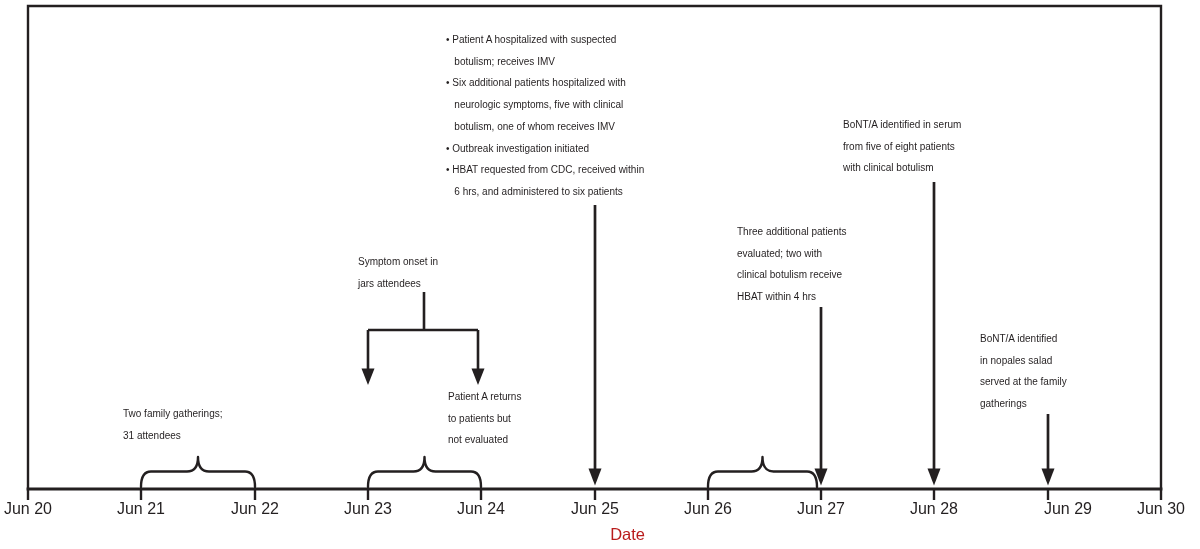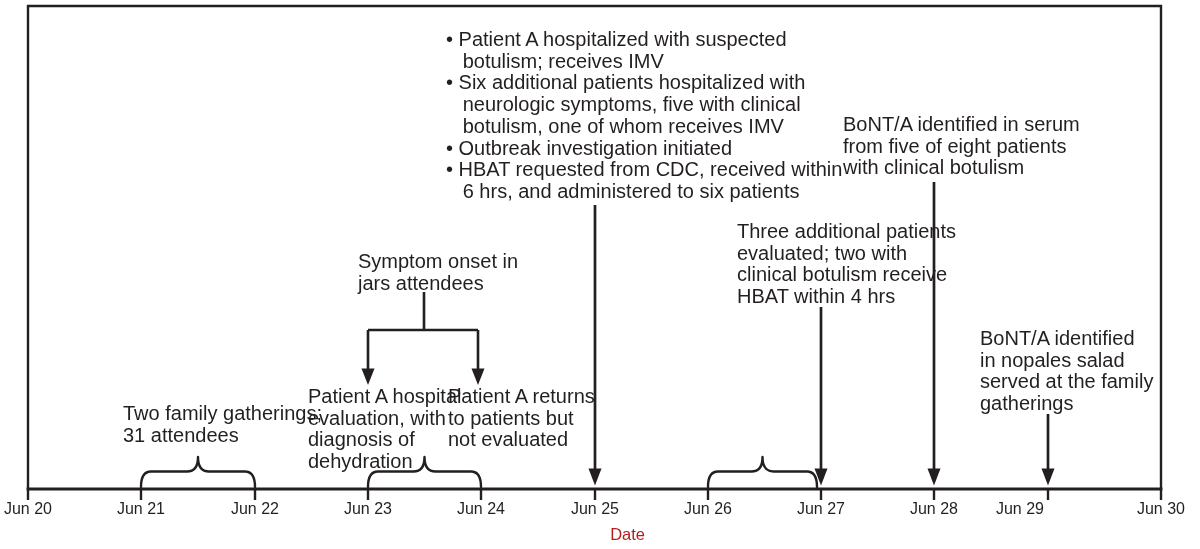--- a/index.html
+++ b/index.html
@@ -8,21 +8,21 @@
     width: 1200px;
     height: 549px;
     background: #ffffff;
     overflow: hidden;
     font-family: "Liberation Sans", sans-serif;
     color: #231f20;
   }
   .figure svg { position: absolute; left: 0; top: 0; }
   .note {
     position: absolute;
-    font-size: 20px;
+    font-size: 10px;
     line-height: 21.7px;
     white-space: pre-line;
     color: #231f20;
   }
   .bullets { white-space: pre; }
   .tick-label {
     position: absolute;
     top: 500px;
     width: 90px;
     text-align: center;
@@ -100,24 +100,20 @@
 • Six additional patients hospitalized with
    neurologic symptoms, five with clinical
    botulism, one of whom receives IMV
 • Outbreak investigation initiated
 • HBAT requested from CDC, received within
    6 hrs, and administered to six patients</div>
 
   <div class="note" style="left:358px; top:251px;">Symptom onset in
 jars attendees</div>
 
-  <div class="note" style="left:308px; top:386px;">Patient A hospital
-evaluation, with
-diagnosis of
-dehydration</div>
 
   <div class="note" style="left:448px; top:386px;">Patient A returns
 to patients but
 not evaluated</div>
 
   <div class="note" style="left:123px; top:403px;">Two family gatherings;
 31 attendees</div>
 
 
   <div class="note" style="left:737px; top:221px;">Three additional patients
@@ -136,18 +132,18 @@
 
   <span class="tick-label" style="left:-17px;">Jun 20</span>
   <span class="tick-label" style="left:96px;">Jun 21</span>
   <span class="tick-label" style="left:210px;">Jun 22</span>
   <span class="tick-label" style="left:323px;">Jun 23</span>
   <span class="tick-label" style="left:436px;">Jun 24</span>
   <span class="tick-label" style="left:550px;">Jun 25</span>
   <span class="tick-label" style="left:663px;">Jun 26</span>
   <span class="tick-label" style="left:776px;">Jun 27</span>
   <span class="tick-label" style="left:889px;">Jun 28</span>
-  <span class="tick-label" style="left:975px;">Jun 29</span>
+  <span class="tick-label" style="left:1023px;">Jun 29</span>
   <span class="tick-label" style="left:1116px;">Jun 30</span>
 
   <div class="axis-title">Date</div>
 
 </div>
 
 </body></html>

